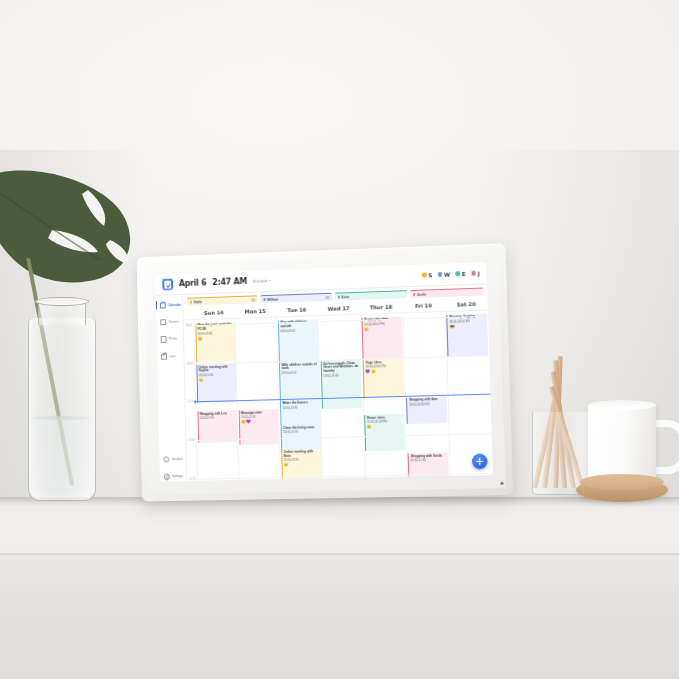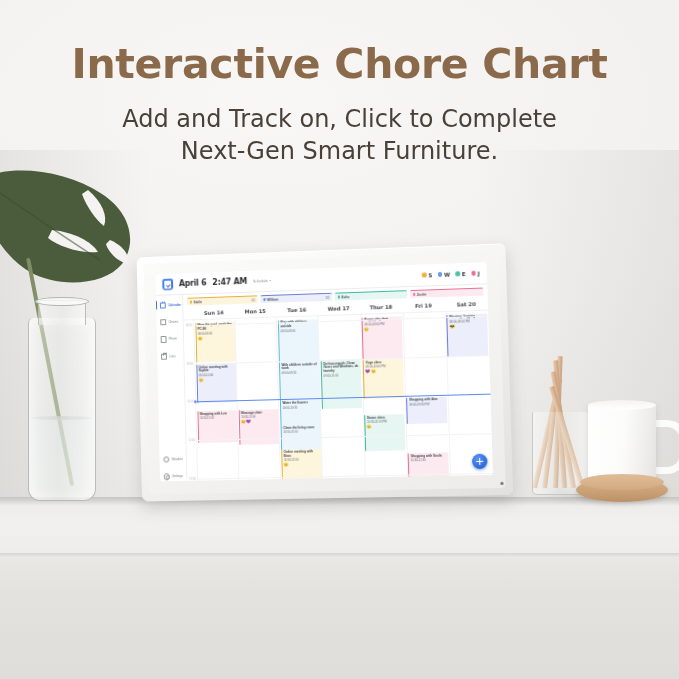--- a/index.html
+++ b/index.html
@@ -182,25 +182,20 @@
 <body>
 
 <div class="scene">
   <div class="wall"></div>
   <div class="wall-shadow"></div>
   <div class="desk"></div>
   <div class="desk-edge"></div>
   <div class="desk-front-line"></div>
   <div class="desk-front"></div>
 
-  <div class="headline">Interactive Chore Chart</div>
-  <div class="subline">
-    <span>Add and Track on, Click to Complete</span><br>
-    <span>Next-Gen Smart Furniture.</span>
-  </div>
 
   <div class="leaf-wrap">
     <svg width="150" height="130" viewBox="0 0 150 130">
       <path d="M-10 10 C 20 -4, 74 2, 110 26 C 138 44, 146 74, 130 96 C 112 118, 66 120, 38 104 C 8 86, -14 48, -10 10 Z" fill="#4b5c3c"></path>
       <path d="M96 22 C 110 34, 116 48, 112 58 C 104 52, 94 38, 90 26 Z" fill="#f4f3f1"></path>
       <path d="M60 62 C 82 64, 100 74, 106 84 C 88 86, 66 78, 56 70 Z" fill="#f4f3f1"></path>
       <path d="M118 72 C 132 78, 138 88, 136 96 C 126 94, 116 84, 114 76 Z" fill="#f4f3f1"></path>
       <path d="M-8 14 C 30 40, 70 68, 108 92" stroke="#3d4d30" stroke-width="1.6" fill="none" opacity=".55"></path>
     </svg>
   </div>

